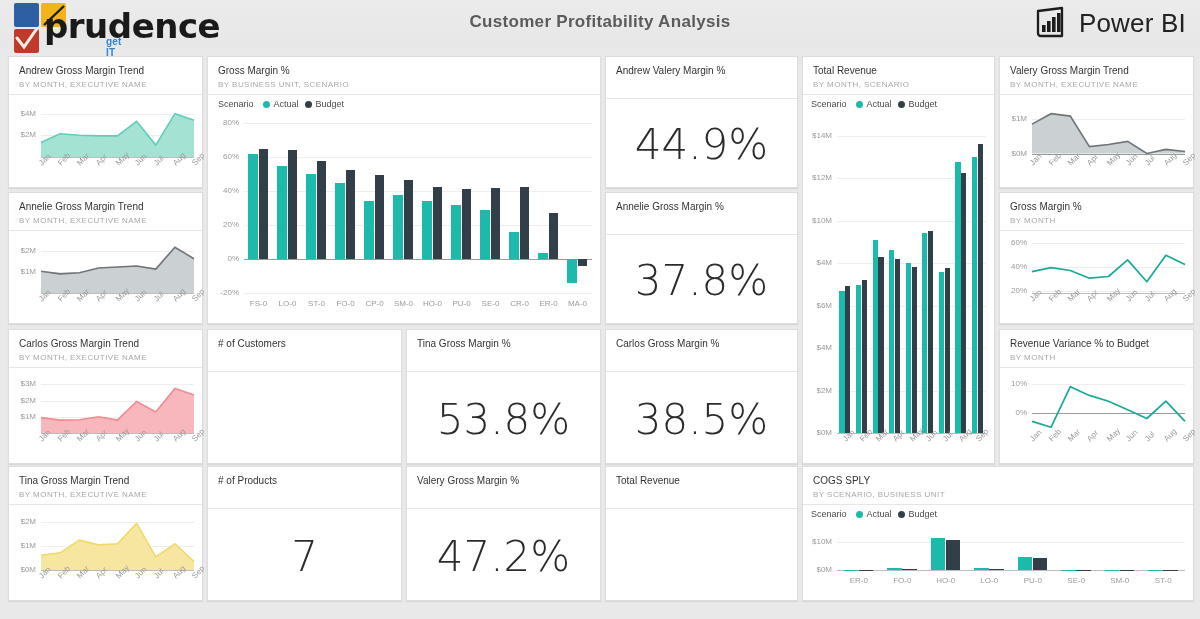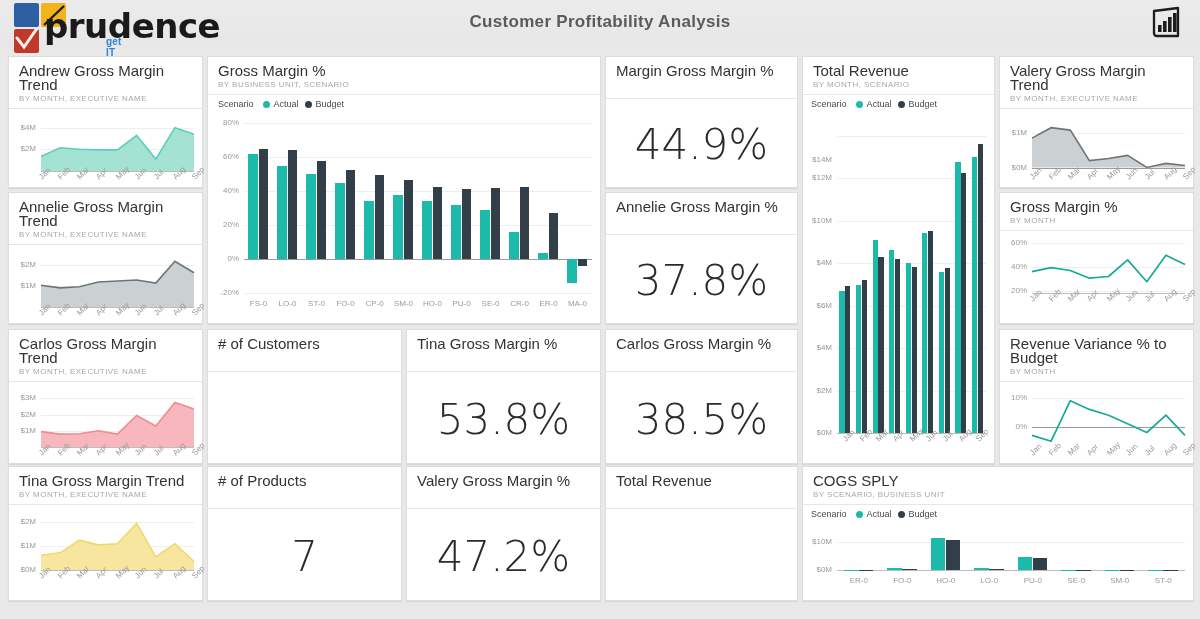--- a/index.html
+++ b/index.html
@@ -46,21 +46,21 @@
   .pbi-text { font-size:26px; color:#222; letter-spacing:0.2px; }
 
   
   .grid { position:absolute; top:52px; left:0; width:1200px; height:567px; }
 
   .tile {
     position:absolute; background:#fff; border:1px solid #ddd;
     box-shadow:0 1px 1px rgba(0,0,0,.07);
   }
   .tile-head { padding:7px 10px 5px 10px; }
-  .tile-title { font-size:15px; color:#333; line-height:14px; }
+  .tile-title { font-size:10px; color:#333; line-height:14px; }
   .tile-sub { font-size:8px; color:#a8a8a8; letter-spacing:.45px; margin-top:2px; text-transform:uppercase; }
   .tile-rule { border-top:1px solid #e6e6e6; }
   .tile-body { position:relative; }
 
   
   .kpi-value {
     display:flex; align-items:center; justify-content:center;
     width:100%; height:100%;
     font-family:"DejaVu Sans", sans-serif;
     font-weight:300; color:#2b2b2b;
@@ -111,20 +111,21 @@
     <div class="app-title">Customer Profitability Analysis</div>
 
     <div class="pbi">
       <svg width="36" height="36" viewBox="0 0 36 36">
         <path d="M4 6 L28 3 L28 31 L7 31 Q4 31 4 28 Z" fill="none" stroke="#1c1c1c" stroke-width="2.3" stroke-linejoin="round"></path>
         <rect x="8" y="20" width="3.6" height="7" fill="#1c1c1c"></rect>
         <rect x="13" y="16" width="3.6" height="11" fill="#1c1c1c"></rect>
         <rect x="18" y="12" width="3.6" height="15" fill="#1c1c1c"></rect>
         <rect x="23" y="8" width="3.6" height="19" fill="#1c1c1c"></rect>
       </svg>
+      <span class="pbi-text">Power BI</span>
     </div>
   </div>
 
   <div class="grid">
 
     <div class="tile" style="left:8px; top:4px; width:195px; height:132px;">
       <div class="tile-head">
         <div class="tile-title">Andrew Gross Margin Trend</div>
         <div class="tile-sub">BY MONTH, EXECUTIVE NAME</div>
       </div>
@@ -341,21 +342,21 @@
         <div class="tile-title">Valery Gross Margin %</div>
       </div>
       <div class="tile-rule" style="margin-top:15px;"></div>
       <div class="tile-body" style="height:94px;">
         <div class="kpi-value kpi-lg">47.2%</div>
       </div>
     </div>
 
     <div class="tile" style="left:605px; top:4px; width:193px; height:132px;">
       <div class="tile-head">
-        <div class="tile-title">Margin Gross Margin %</div>
+        <div class="tile-title">Andrew Valery Margin %</div>
       </div>
       <div class="tile-rule" style="margin-top:15px;"></div>
       <div class="tile-body" style="height:91px;">
         <div class="kpi-value kpi-lg">44.9%</div>
       </div>
     </div>
 
     <div class="tile" style="left:605px; top:140px; width:193px; height:132px;">
       <div class="tile-head">
         <div class="tile-title">Annelie Gross Margin %</div>
@@ -395,21 +396,21 @@
             <div class="lg-item">
               <span class="dot" style="background:#1cbaab;"></span>
               <span>Actual</span>
             </div>
             <div class="lg-item">
               <span class="dot" style="background:#333f48;"></span>
               <span>Budget</span>
             </div>
           </div>
           <div class="gridline" style="left:34px; top:40.73972602739724px; width:149px;"></div>
-          <div class="axlabel axlabel-y" style="left:0px; width:29px; top:35.73972602739724px;margin-top:24px;">$14M</div>
+          <div class="axlabel axlabel-y" style="left:0px; width:29px; top:35.73972602739724px;">$14M</div>
           <div class="gridline" style="left:34px; top:83.20547945205476px; width:149px;"></div>
           <div class="axlabel axlabel-y" style="left:0px; width:29px; top:78.20547945205476px;">$12M</div>
           <div class="gridline" style="left:34px; top:125.67123287671234px; width:149px;"></div>
           <div class="axlabel axlabel-y" style="left:0px; width:29px; top:120.67123287671234px;">$10M</div>
           <div class="gridline" style="left:34px; top:168.13698630136986px; width:149px;"></div>
           <div class="axlabel axlabel-y" style="left:0px; width:29px; top:163.13698630136986px;">$4M</div>
           <div class="gridline" style="left:34px; top:210.60273972602738px; width:149px;"></div>
           <div class="axlabel axlabel-y" style="left:0px; width:29px; top:205.60273972602738px;">$6M</div>
           <div class="gridline" style="left:34px; top:253.06849315068493px; width:149px;"></div>
           <div class="axlabel axlabel-y" style="left:0px; width:29px; top:248.06849315068493px;">$4M</div>

